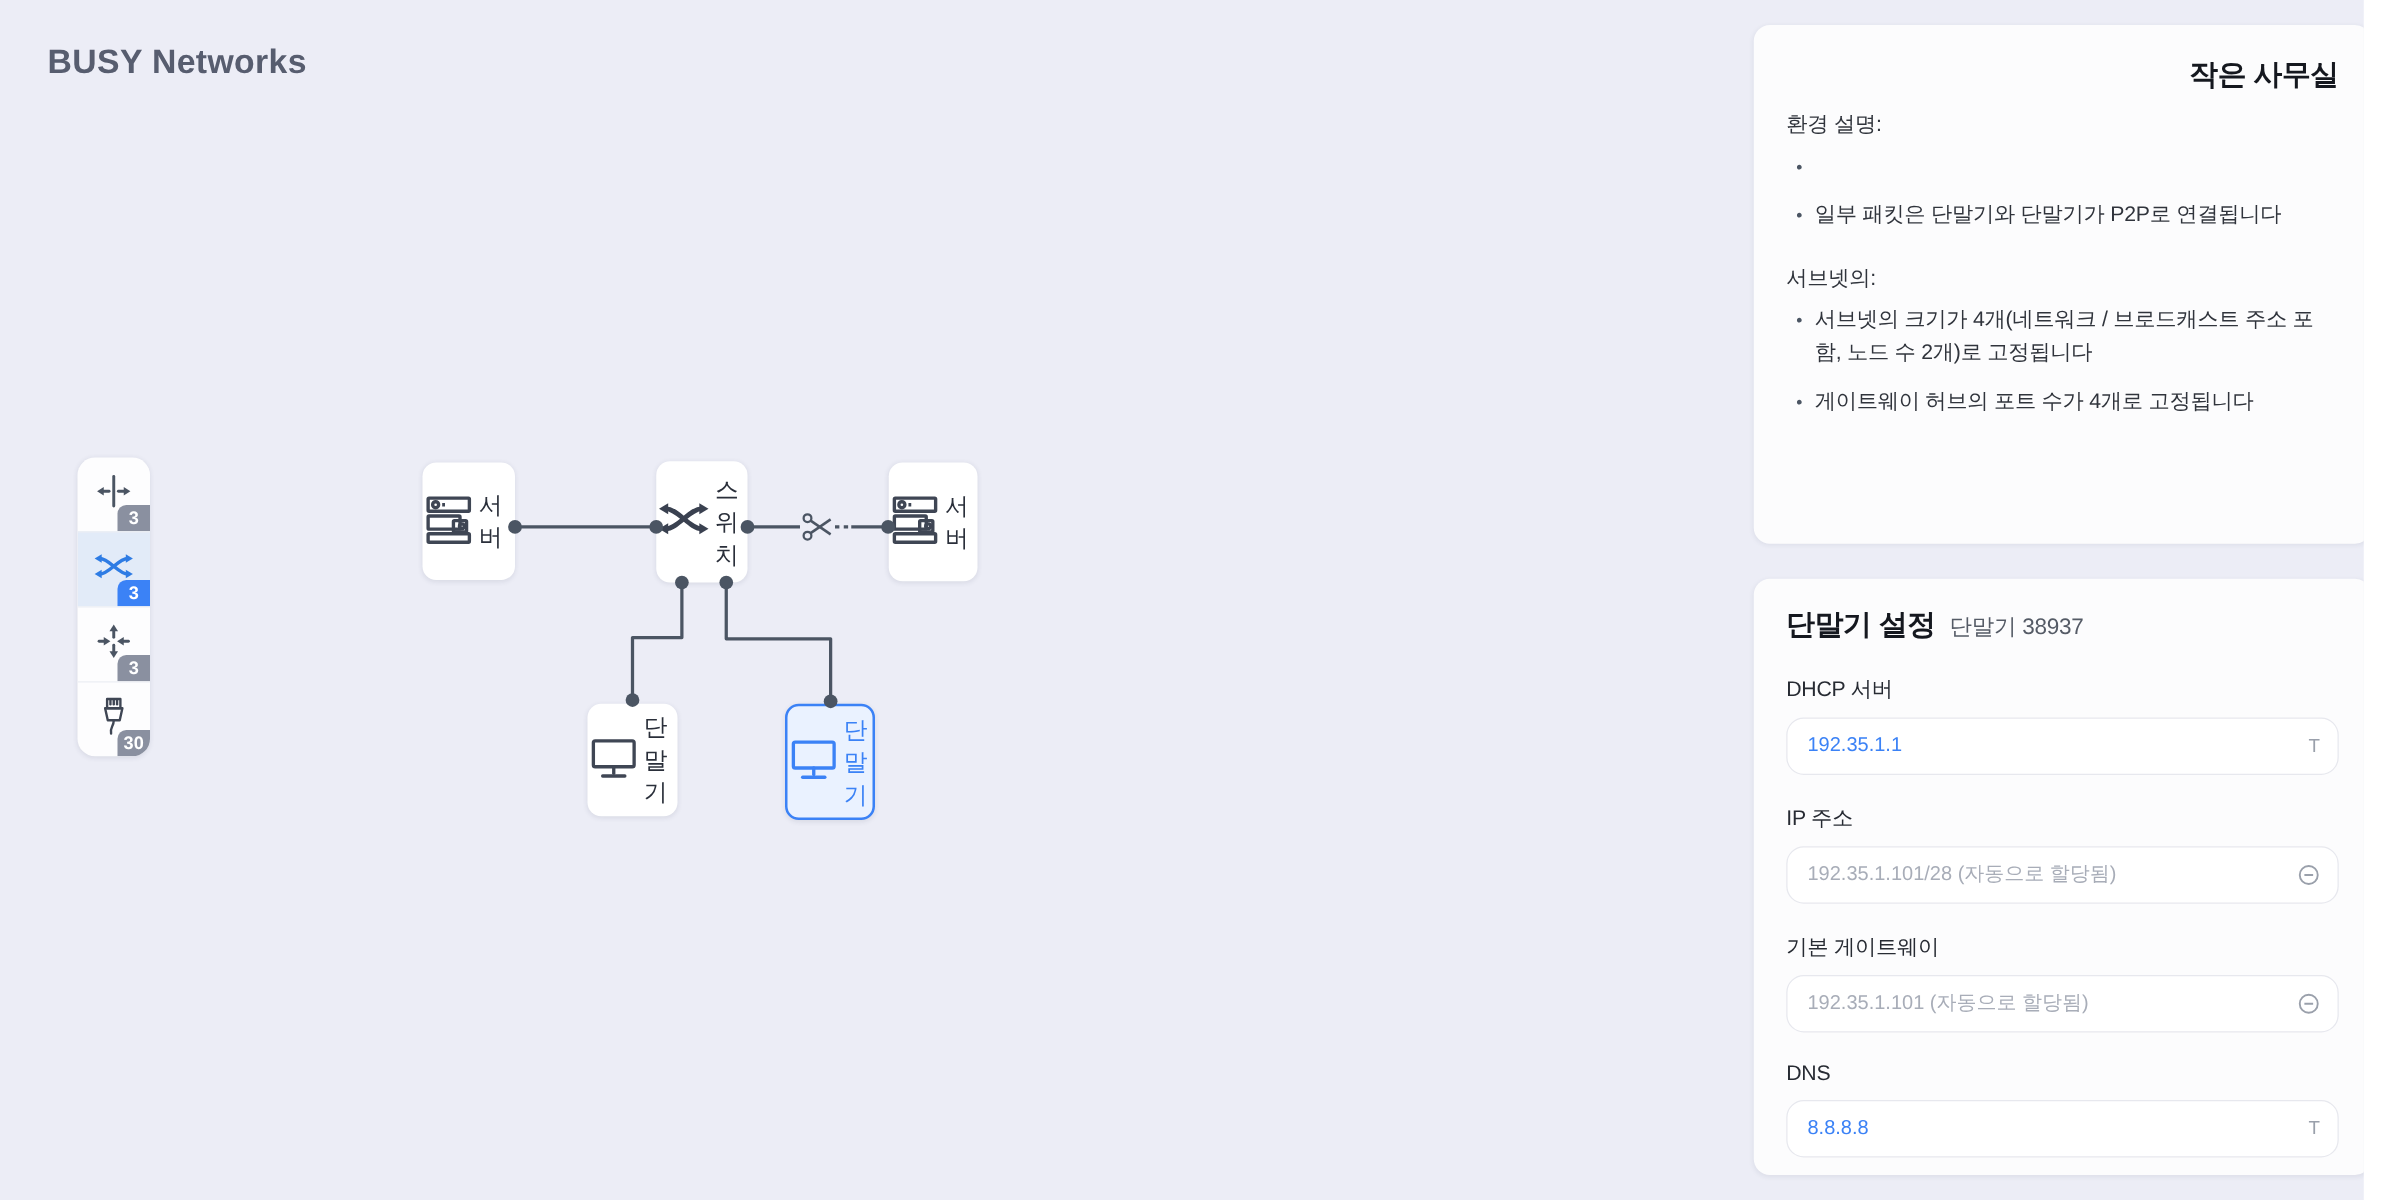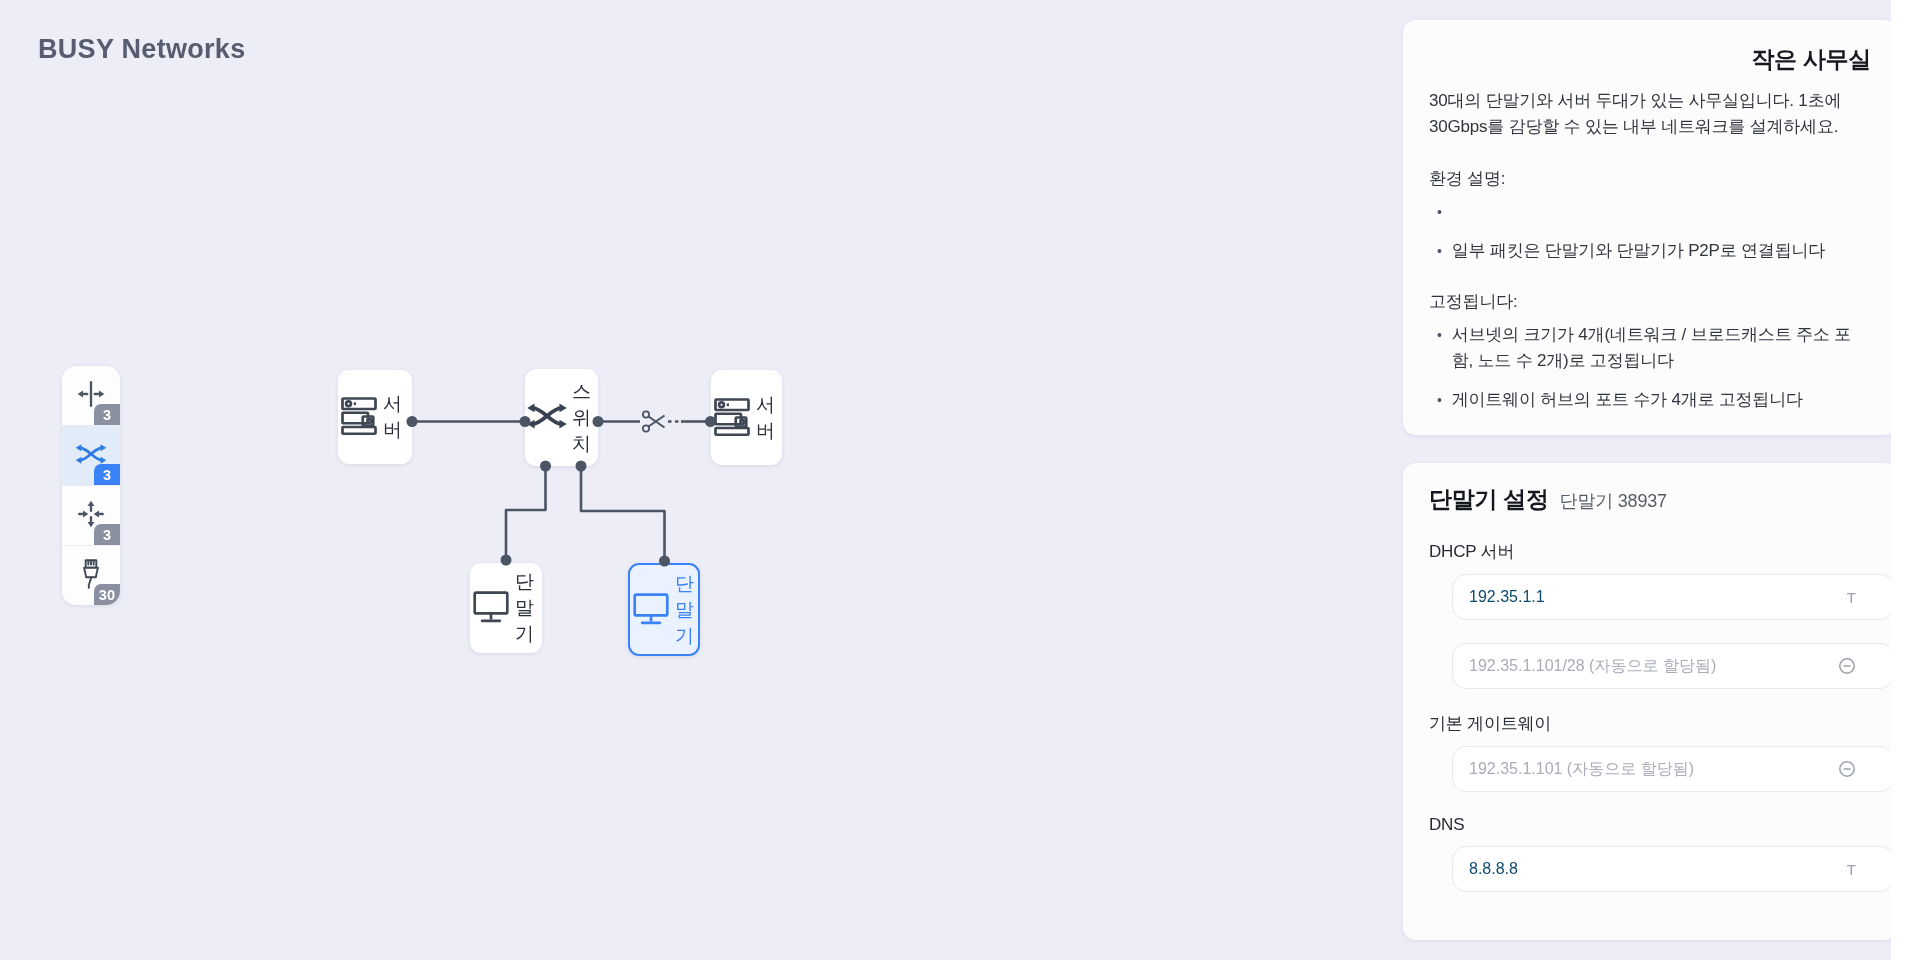--- a/index.html
+++ b/index.html
@@ -66,22 +66,22 @@
   .bullet-dot{color:#4B5563; font-size:14px; line-height:26px;}
   .settings-head{display:flex; align-items:baseline; gap:11px; margin-bottom:25px;}
   .settings-title{font-size:23px; font-weight:700; color:#15181F; letter-spacing:-.3px;}
   .settings-subtitle{font-size:18px; color:#555B66; letter-spacing:-.2px;}
   .field{margin-bottom:23px;}
   .field-label{font-size:17px; color:#272B33; margin-bottom:11px; letter-spacing:-.2px;}
   .input-wrap{position:relative;}
   .text-input{
     box-sizing:border-box; width:442px; height:46px;
     border:1px solid #E7E8EE; border-radius:14px; background:#fff;
-    padding:0 44px 0 16px; font-size:16px; color:#0c4a6e;
-    font-family:"Liberation Sans","DejaVu Sans",sans-serif; outline:none;margin-left:23px;
+    padding:0 44px 0 16px; font-size:16px; color:#3b82f6;
+    font-family:"Liberation Sans","DejaVu Sans",sans-serif; outline:none;
   }
   .text-input::placeholder{color:#A8ADB8; opacity:1;}
   .input-icon{
     position:absolute; right:15px; top:50%; transform:translateY(-50%);
     color:#9AA0AB; font-size:15px; display:flex; align-items:center;
     cursor:pointer;
   }
 </style>
 </head>
 <body>
@@ -258,32 +258,31 @@
       <circle cx="710.5" cy="421.5" r="5.5"></circle>
       <circle cx="545.5" cy="466" r="5.5"></circle>
       <circle cx="581" cy="466" r="5.5"></circle>
       <circle cx="506" cy="560" r="5.5"></circle>
       <circle cx="664.5" cy="561" r="5.5"></circle>
     </g>
   </svg>
 
   <div class="panel mission">
     <h2 class="mission-title">작은 사무실</h2>
-    <p class="mission-desc">30대의 단말기와 서버 두대가 있는 사무실입니다. 1초에 30Gbps를 감당할 수 있는 내부 네트워크를 설계하세요.</p>
     <div class="section-heading">환경 설명:</div>
     <ul class="bullet-list">
       <li class="bullet-item">
           <span class="bullet-dot">•</span>
         </li>
       <li class="bullet-item">
           <span class="bullet-dot">•</span>
           <span>일부 패킷은 단말기와 단말기가 P2P로 연결됩니다</span>
         </li>
     </ul>
-    <div class="section-heading">고정됩니다:</div>
+    <div class="section-heading">서브넷의:</div>
     <ul class="bullet-list">
       <li class="bullet-item">
           <span class="bullet-dot">•</span>
           <span>서브넷의 크기가 4개(네트워크 / 브로드캐스트 주소 포함, 노드 수 2개)로 고정됩니다</span>
         </li>
       <li class="bullet-item">
           <span class="bullet-dot">•</span>
           <span>게이트웨이 허브의 포트 수가 4개로 고정됩니다</span>
         </li>
     </ul>
@@ -297,20 +296,21 @@
 
     <div class="field">
       <div class="field-label">DHCP 서버</div>
       <div class="input-wrap">
         <input class="text-input" type="text" value="192.35.1.1" placeholder="" style="">
         <span class="input-icon">T</span>
       </div>
     </div>
 
     <div class="field">
+      <div class="field-label">IP 주소</div>
       <div class="input-wrap">
         <input class="text-input" type="text" value="" placeholder="192.35.1.101/28 (자동으로 할당됨)" style="">
         <span class="input-icon">
           <svg width="18" height="18" viewBox="0 0 18 18">
             <circle cx="9" cy="9" r="7.2" fill="none" stroke="#9AA0AB" stroke-width="1.5"></circle>
             <line x1="5.5" y1="9" x2="12.5" y2="9" stroke="#9AA0AB" stroke-width="1.5"></line>
           </svg>
         </span>
       </div>
     </div>

